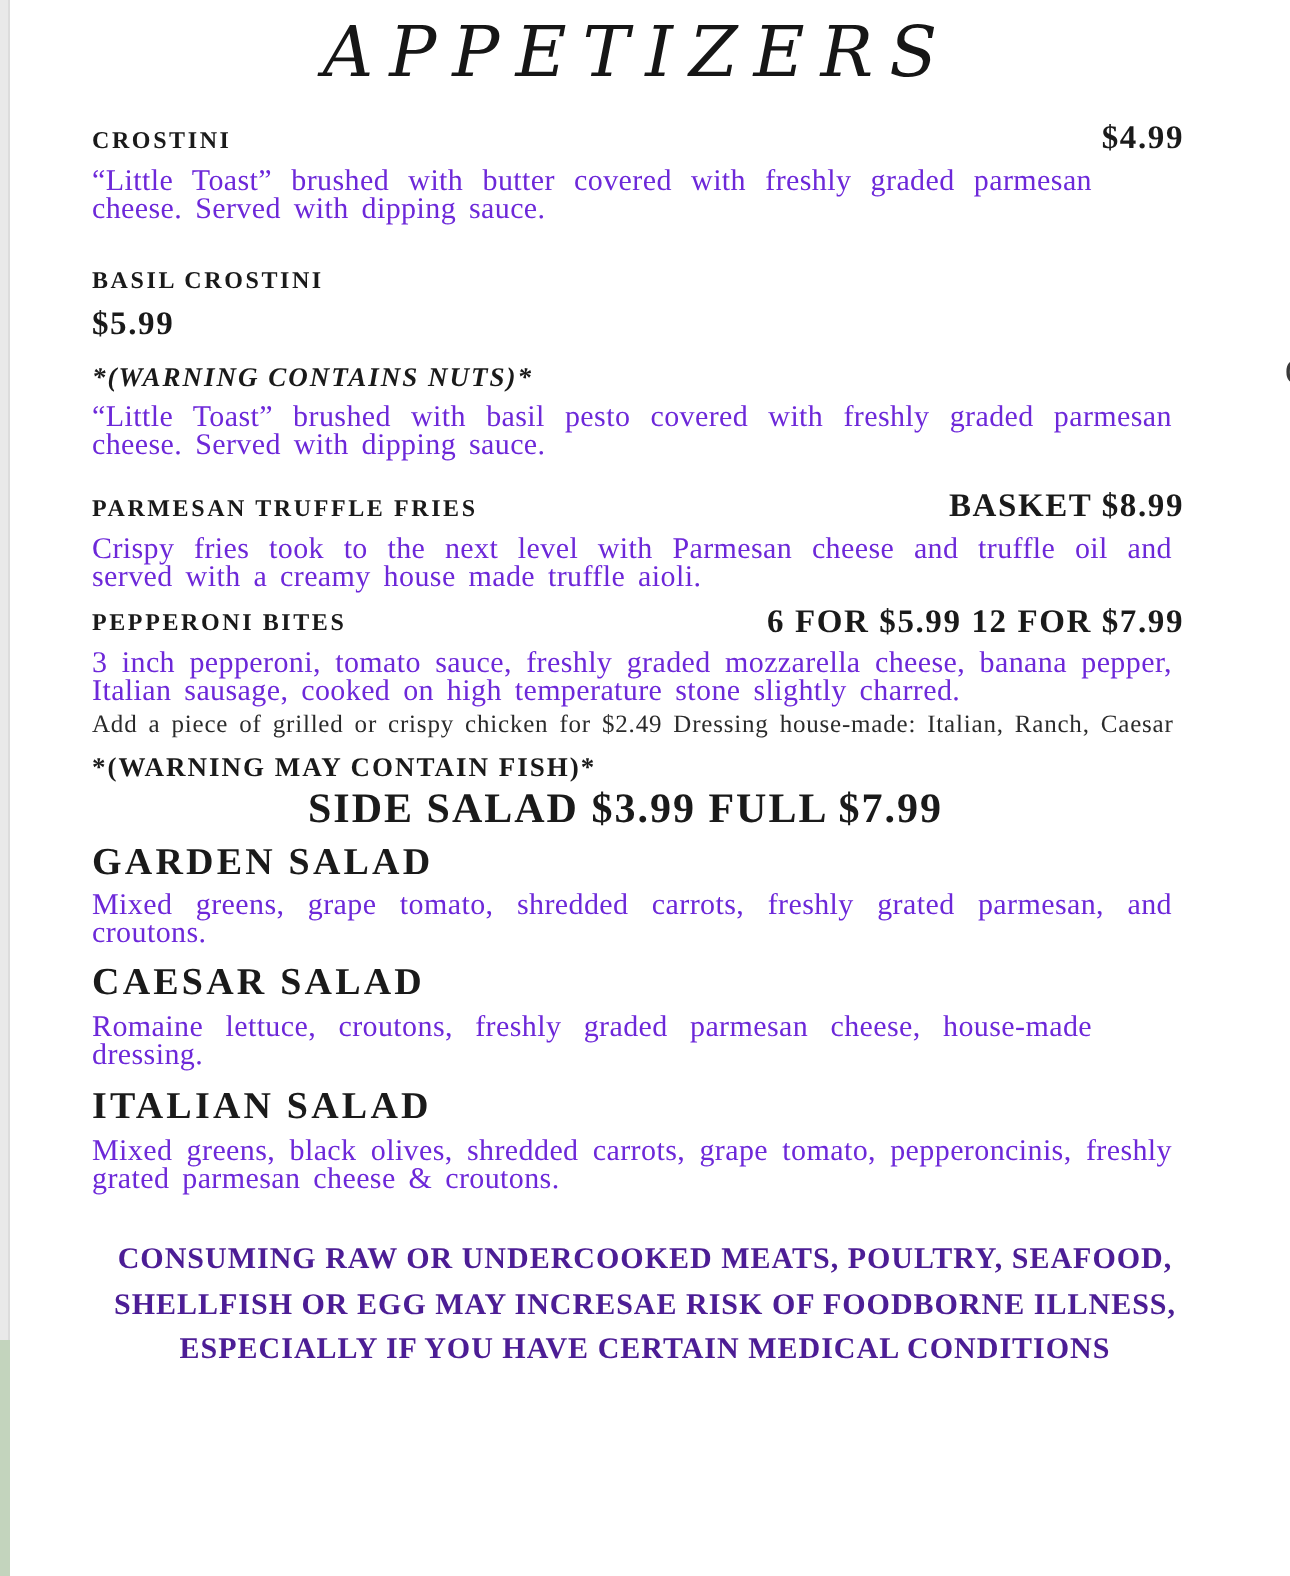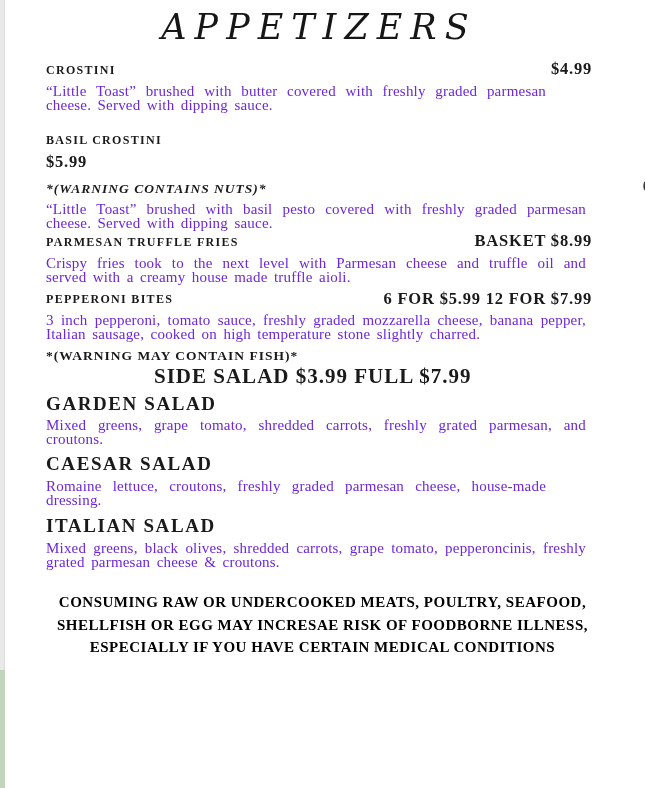--- a/index.html
+++ b/index.html
@@ -88,21 +88,21 @@
     color: #1a1a1a;
   }
   .disclaimer {
     font-weight: bold;
     font-size: 15px;
     letter-spacing: 0.5px;
     line-height: 22.5px;
     text-align: center;
     width: 600px;
     margin: 22px auto 0 auto;
-    color: #000000;
+    color: #4c1d95;
   }
   .stray-mark {
     position: absolute;
     top: 177px;
     right: -2px;
     font-size: 13px;
     font-weight: bold;
     color: #3a3a3a;
   }
   .w500 { width: 500px; }
@@ -131,37 +131,38 @@
     <div>
       <div class="item-row" style="margin-top:17px;flex-direction:column;">
         <span class="item-name">BASIL CROSTINI</span>
         <span class="item-price">$5.99</span>
       </div>
       <div class="warning" style="margin-top:8px;font-style:italic;">*(WARNING CONTAINS NUTS)*</div>
       <p class="item-desc w540" style="margin-top:6px;">“Little Toast” brushed with basil pesto covered with freshly graded parmesan cheese. Served with dipping sauce.</p>
     </div>
 
     <div>
-      <div class="item-row" style="">
+      <div class="item-row" style="margin-top:12px;">
         <span class="item-name">PARMESAN TRUFFLE FRIES</span>
         <span class="item-price">BASKET $8.99</span>
       </div>
       <p class="item-desc w540" style="margin-top:3px;">Crispy fries took to the next level with Parmesan cheese and truffle oil and served with a creamy house made truffle aioli.</p>
     </div>
 
 
     <div>
       <div class="item-row" style="margin-top:4px;align-items:flex-end;">
         <span class="item-name">PEPPERONI BITES</span>
         <span class="item-price">6 FOR $5.99 12 FOR $7.99</span>
       </div>
       <p class="item-desc w540" style="margin-top:3px;">3 inch pepperoni, tomato sauce, freshly graded mozzarella cheese, banana pepper, Italian sausage, cooked on high temperature stone slightly charred.</p>
     </div>
 
 
+    <div class="note" style="margin-top:3px;">Add a piece of grilled or crispy chicken for $2.49 Dressing house-made:  Italian, Ranch, Caesar</div>
 
     <div class="warning" style="margin-top:7px;">*(WARNING MAY CONTAIN FISH)*</div>
 
     <div class="sizes-line" style="margin-top:1px; margin-left:108px;">SIDE SALAD $3.99 FULL $7.99</div>
 
     <div>
       <div class="item-row" style="margin-top:5px;">
         <span class="item-name lg">GARDEN SALAD</span>
       </div>
       <p class="item-desc w540" style="margin-top:3px;">Mixed greens, grape tomato, shredded carrots, freshly grated parmesan, and croutons.</p>

